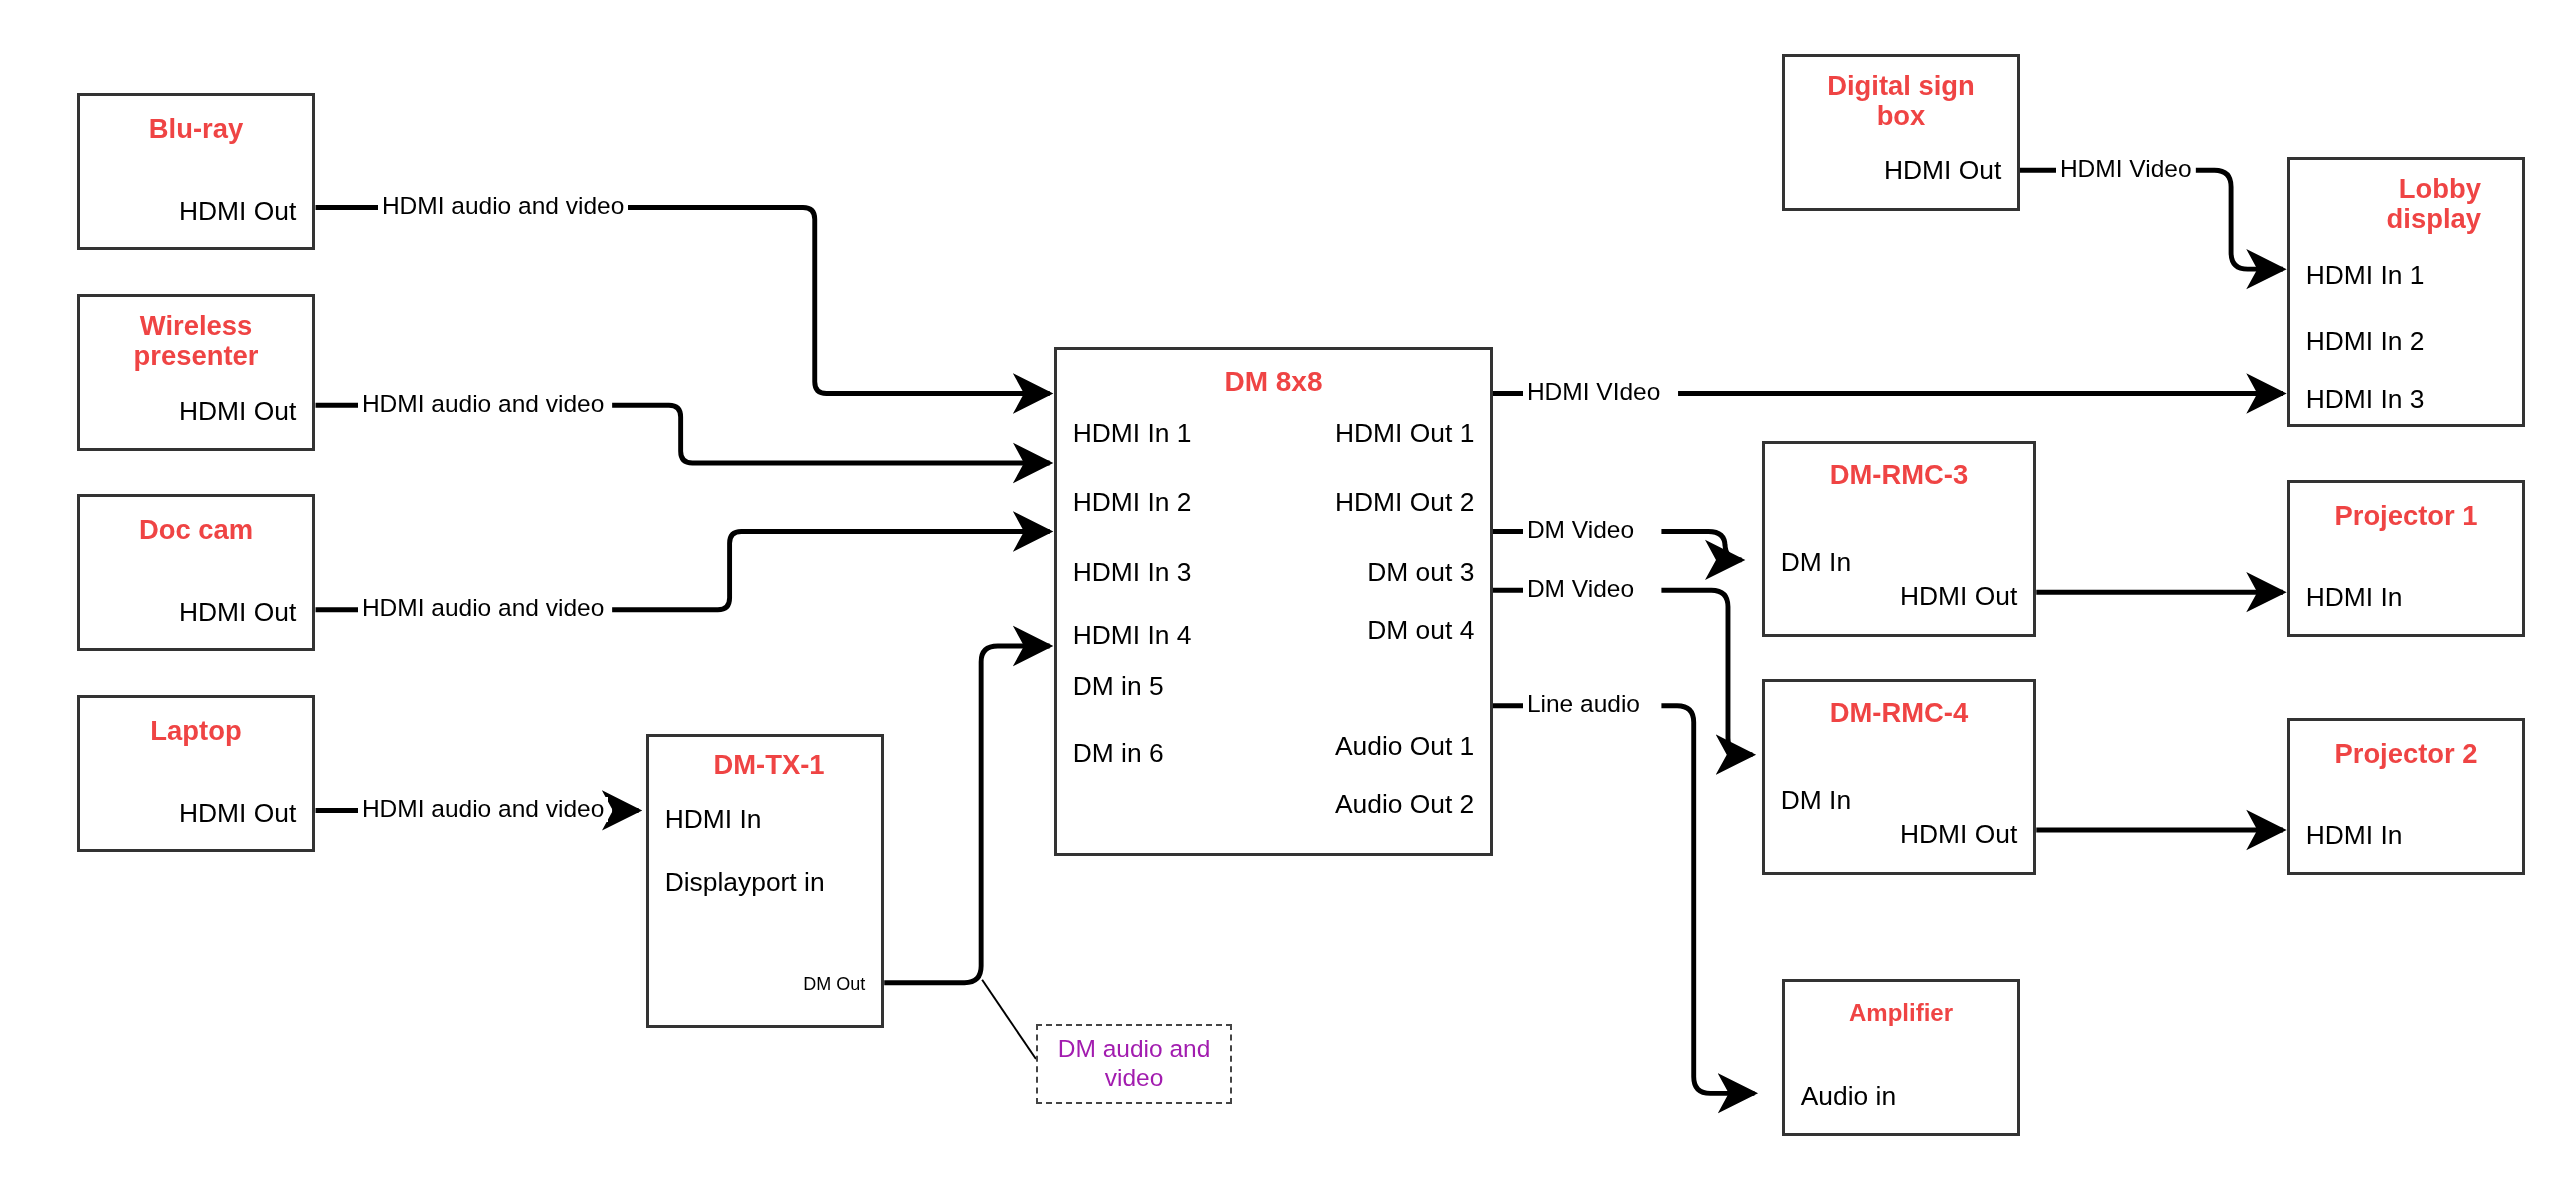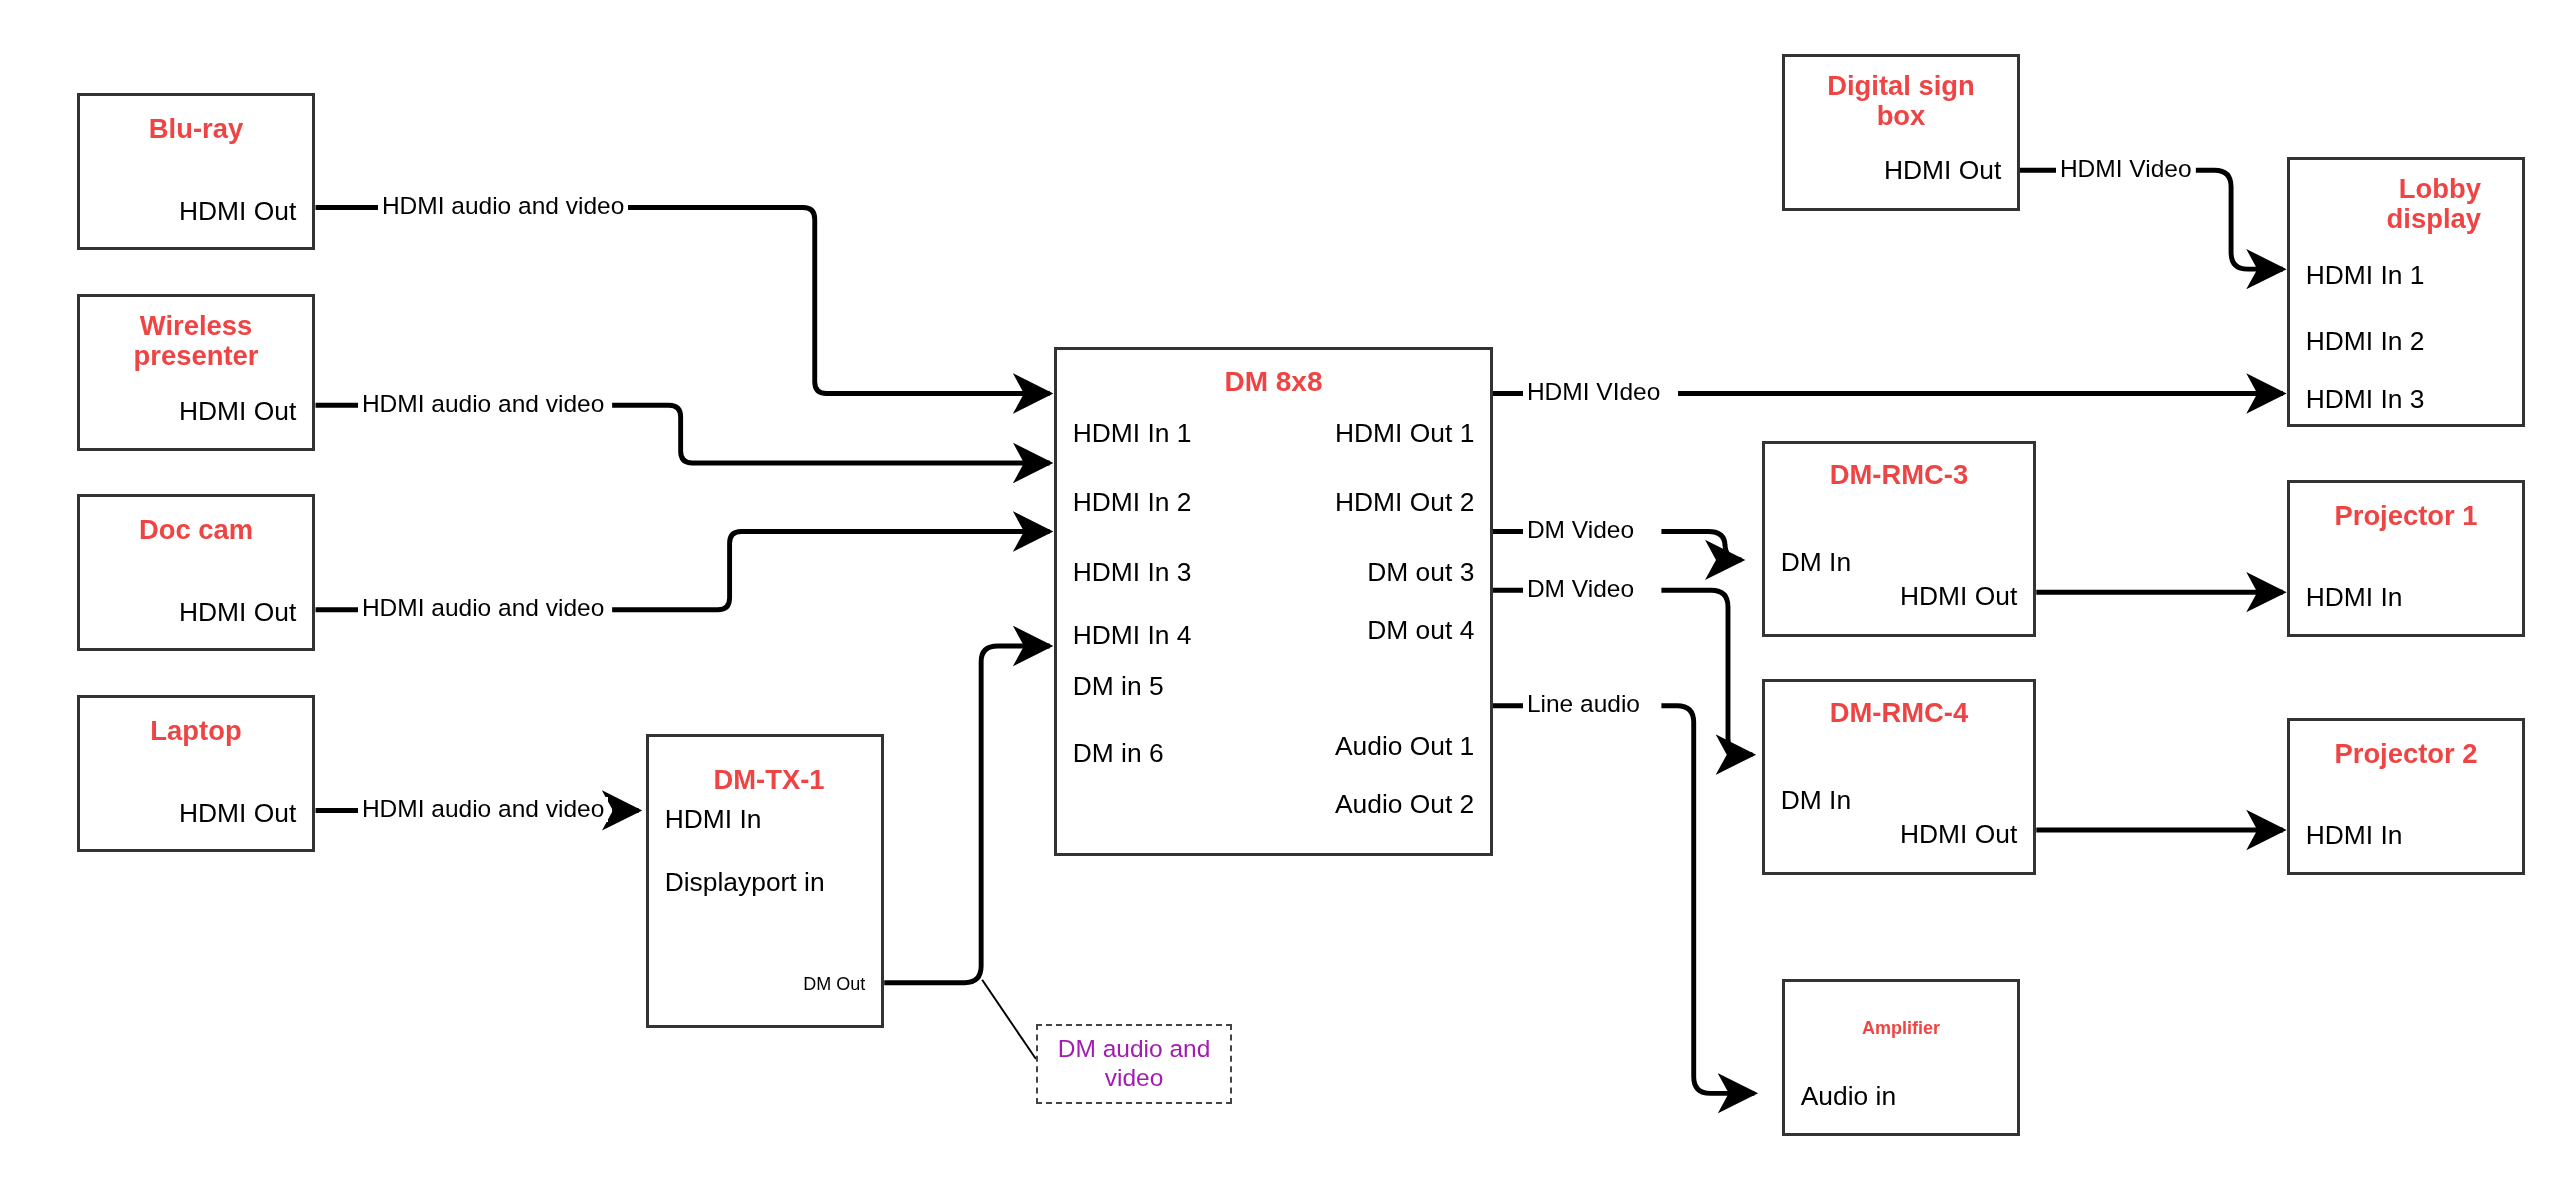--- a/index.html
+++ b/index.html
@@ -69,21 +69,21 @@
     <div class="title" style="top:17.6px;font-size:27.4px;">Doc cam</div>
     <div class="port r" style="right:15.7px;top:102px;font-size:26.4px;">HDMI Out</div>
   </div>
 
   <div class="node" style="left:77px;top:695px;width:238px;height:157px;">
     <div class="title" style="top:17.6px;font-size:27.4px;">Laptop</div>
     <div class="port r" style="right:15.7px;top:102px;font-size:26.4px;">HDMI Out</div>
   </div>
 
   <div class="node" style="left:646px;top:734px;width:238px;height:294px;">
-    <div class="title" style="top:28px;font-size:27.4px;padding-left:8px;">DM-TX-1</div>
+    <div class="title" style="top:13px;font-size:27.4px;padding-left:8px;">DM-TX-1</div>
     <div class="port l" style="left:15.7px;top:69px;font-size:26.4px;">HDMI In</div>
     <div class="port l" style="left:15.7px;top:132px;font-size:26.4px;">Displayport in</div>
     <div class="port r" style="right:15.7px;top:238px;font-size:18px;">DM Out</div>
   </div>
 
   <div class="node" style="left:1054px;top:311px;width:439px;height:509px;margin-top:36px;">
     <div class="title" style="top:15.7px;font-size:28px;">DM 8x8</div>
     <div class="port l" style="left:15.7px;top:70px;font-size:26.4px;">HDMI In 1</div>
     <div class="port l" style="left:15.7px;top:139px;font-size:26.4px;">HDMI In 2</div>
     <div class="port l" style="left:15.7px;top:209px;font-size:26.4px;">HDMI In 3</div>
@@ -126,21 +126,21 @@
     <div class="title" style="top:17.6px;font-size:27.4px;">Projector 1</div>
     <div class="port l" style="left:15.7px;top:101px;font-size:26.4px;">HDMI In</div>
   </div>
 
   <div class="node" style="left:2287px;top:718px;width:238px;height:157px;">
     <div class="title" style="top:17.6px;font-size:27.4px;">Projector 2</div>
     <div class="port l" style="left:15.7px;top:101px;font-size:26.4px;">HDMI In</div>
   </div>
 
   <div class="node" style="left:1782px;top:979px;width:238px;height:157px;">
-    <div class="title" style="top:17.6px;font-size:18px;margin-top:18px;">Amplifier</div>
+    <div class="title" style="top:17.6px;font-size:24px;">Amplifier</div>
     <div class="port l" style="left:15.7px;top:101px;font-size:26.4px;">Audio in</div>
   </div>
 
   <div class="note" style="left:1036px;top:1024px;width:196px;height:80px;font-size:24.5px;">DM audio and video</div>
 
   <div class="edge-label" style="left:378px;top:194px;font-size:24.5px;">HDMI audio and video</div>
   <div class="edge-label" style="left:358px;top:392px;font-size:24.5px;">HDMI audio and video</div>
   <div class="edge-label" style="left:358px;top:596px;font-size:24.5px;">HDMI audio and video</div>
   <div class="edge-label" style="left:358px;top:797px;font-size:24.5px;">HDMI audio and video</div>
   <div class="edge-label" style="left:2056px;top:157px;font-size:24.5px;">HDMI Video</div>

